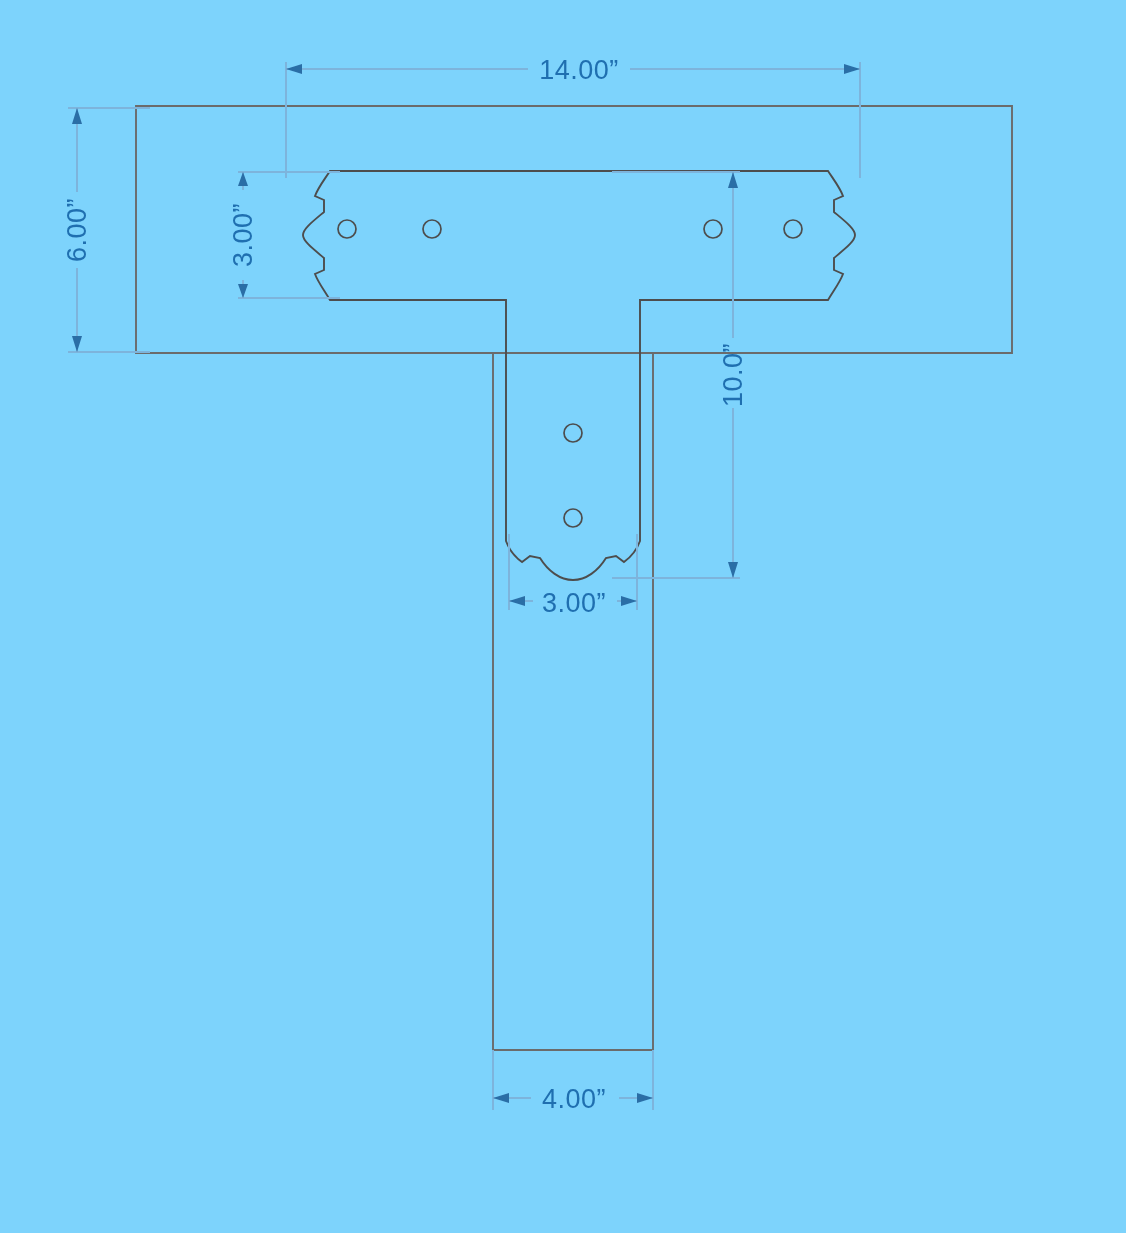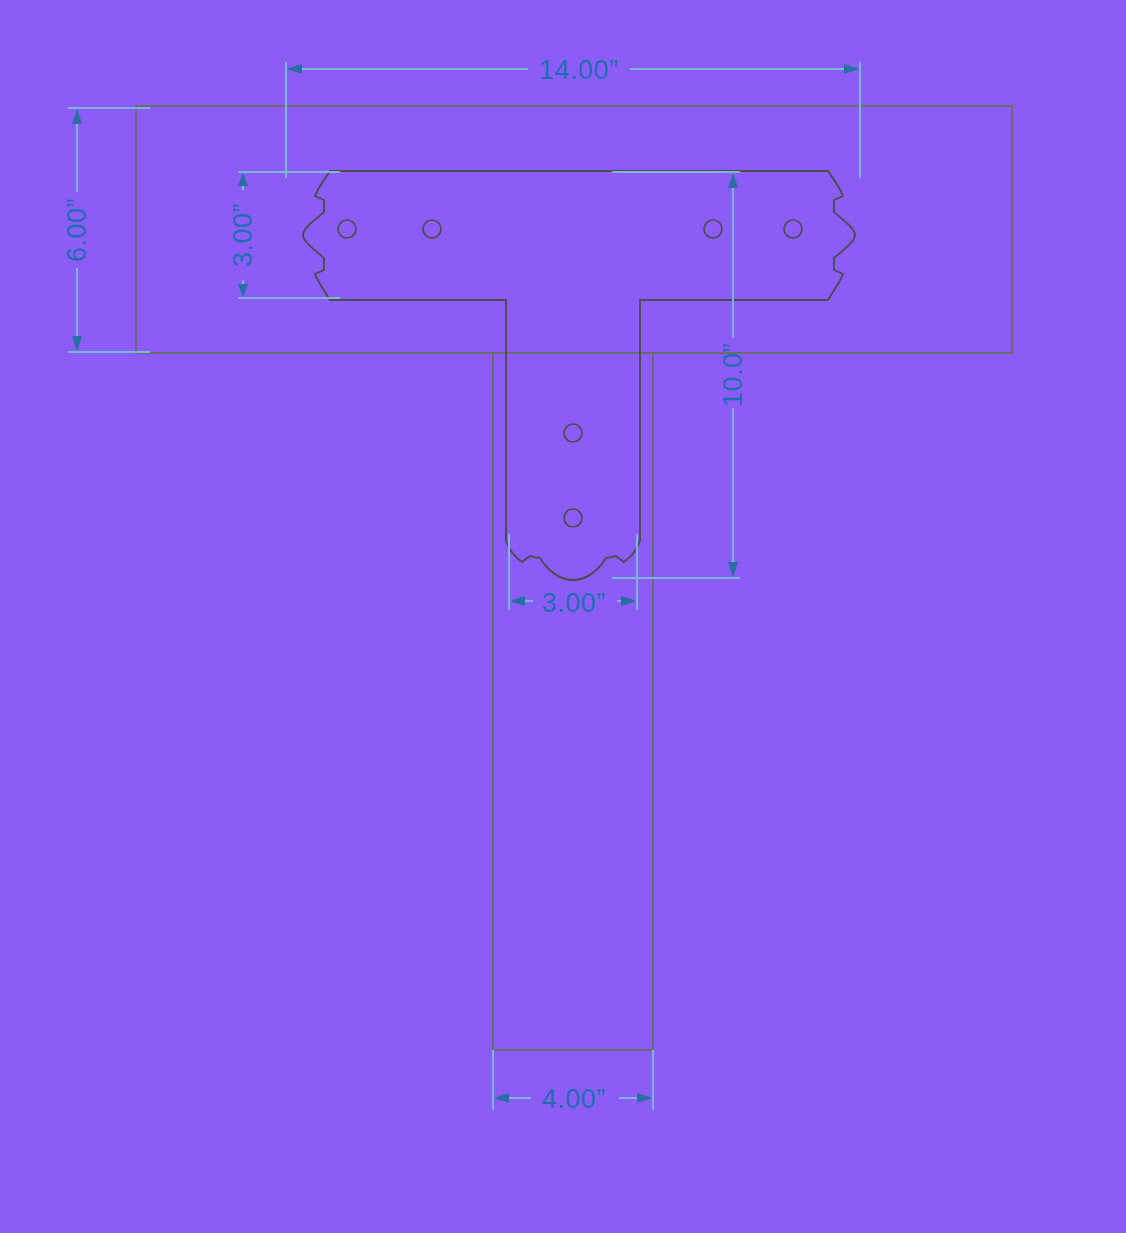--- a/index.html
+++ b/index.html
@@ -7,21 +7,21 @@
     padding: 0;
     background: #ffffff;
   }
   body {
     font-family: "Liberation Sans", sans-serif;
   }
   #drawing-root {
     position: relative;
     width: 1126px;
     height: 1233px;
-    background: #8b5cf6;
+    background: #7dd3fc;
     overflow: hidden;
   }
   svg#drawing-canvas {
     display: block;
     width: 1126px;
     height: 1233px;
   }
   .part-outline {
     fill: none;
     stroke: #4d4d4d;

